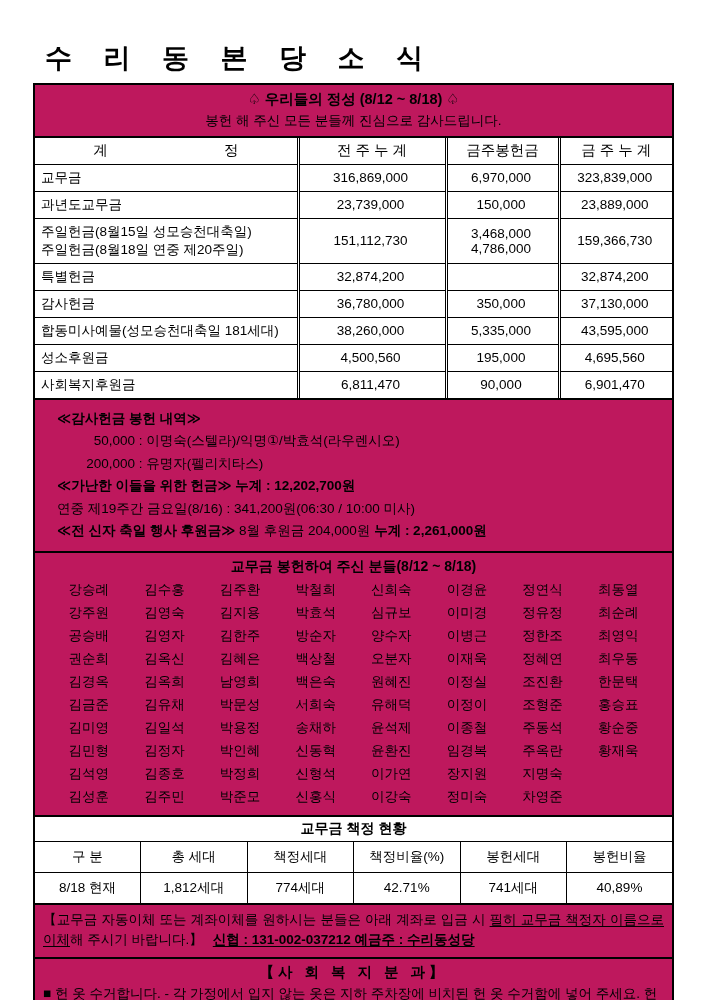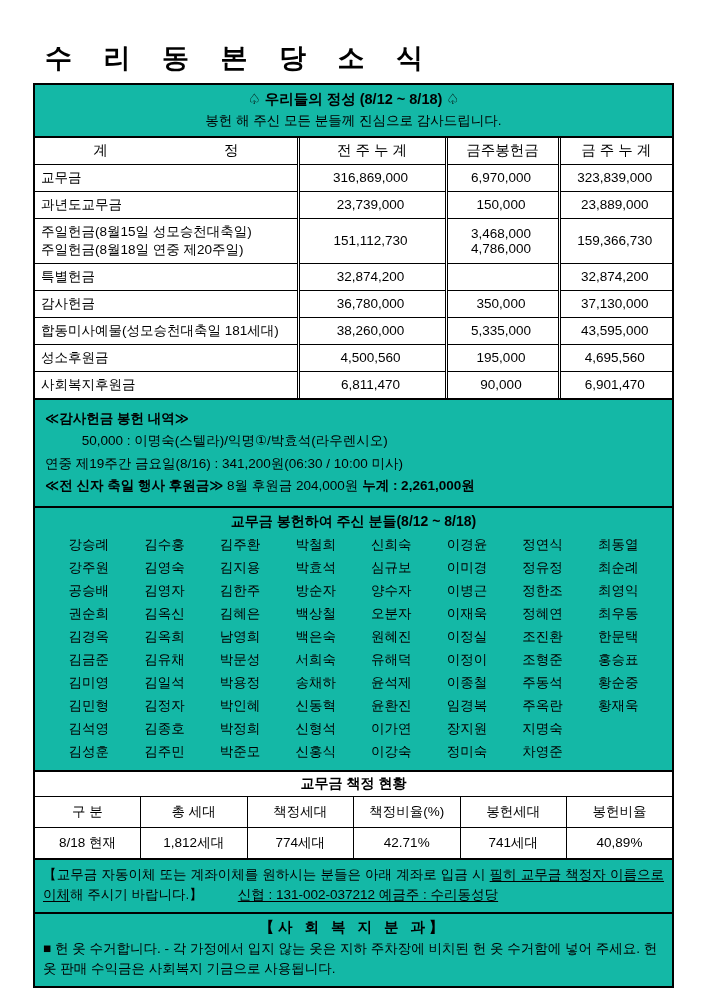--- a/index.html
+++ b/index.html
@@ -7,63 +7,63 @@
   body {
     width:707px; height:1000px; background:#fff; color:#000;
     font-family:"Liberation Sans","DejaVu Sans",sans-serif;
     -webkit-font-smoothing:antialiased;
   }
   .page { width:641px; margin:0 auto; }
   .title {
     font-size:27px; font-weight:bold;
     letter-spacing:12px; margin:0; padding:40px 0 7px 12px;
   }
-  .box { border:2px solid #000; margin-top:-2px; background:#14b8a6; }
+  .box { border:2px solid #000; margin-top:-2px; background:#be185d; }
   .box:first-of-type { margin-top:0; }
 
   
   .header-box { text-align:center; padding:5px 0 6px; }
   .hb-l1 { font-weight:bold; font-size:14.5px; }
   .hb-l2 { font-size:13.5px; margin-top:3px; }
 
   
   table.offering {
     width:100%; border-collapse:collapse; border:2px solid #000;
     margin-top:-2px; table-layout:fixed; font-size:13.5px;
   }
   .offering th, .offering td { border:1px solid #000; padding:4px 6px; }
   .offering th:nth-child(n+2), .offering td:nth-child(n+2) { border-left:3px double #000; }
   .offering th { font-weight:400; font-size:14.5px; height:27px; padding:3px 0; }
   .acct-head { display:flex; justify-content:space-around; }
   .offering td.acct { text-align:left; white-space:pre-line; height:26px; }
   .offering td.num { text-align:center; padding-right:9px; white-space:pre-line; }
 
   
-  .thanks-box { padding:7px 10px 8px; font-size:13.5px; line-height:21.5px; }
+  .thanks-box { padding:7px 22px 8px; font-size:13.5px; line-height:21.5px; }
   .thanks-box .b { font-weight:bold; }
   .amt { display:inline-block; width:78px; text-align:right; }
   .t-row { margin:1px 0; }
 
   
   .donors-title { text-align:center; font-weight:bold; font-size:14px; padding:5px 0 2px; }
   table.names { width:95%; margin:1px auto 6px; border-collapse:collapse; table-layout:fixed; }
   .names td { text-align:center; font-size:13.5px; padding:2.5px 0; }
 
   
   table.assessment {
     width:100%; border-collapse:collapse; border:2px solid #000;
     margin-top:-2px; table-layout:fixed; font-size:13.5px;
   }
   .assessment td { border:1px solid #000; text-align:center; padding:6px 0; }
   .assessment .a-title td { font-weight:bold; font-size:14px; padding:3px 0; }
 
   
   .notice-box { padding:5px 8px 7px; font-size:13.5px; line-height:1.5; text-align:justify; }
   .notice-box u { text-underline-offset:2px; }
-  .acct-info { font-weight:normal; margin-left:35px; white-space:nowrap; }
+  .acct-info { font-weight:bold; margin-left:10px; white-space:nowrap; }
 
   
   .welfare-title { text-align:center; font-weight:bold; font-size:14.5px; letter-spacing:4px; padding:4px 0 2px; }
   .welfare-notice { padding:0 8px 6px; font-size:13.5px; line-height:1.5; }
   .welfare-notice .b { font-weight:normal; }
 </style>
 </head>
 <body>
 
 <div class="page">
@@ -154,20 +154,27 @@
           <td class="num">90,000</td>
           <td class="num">6,901,470</td>
         </tr>
       </tbody>
   </table>
 
   <div class="box thanks-box">
     <div class="t-row b">≪감사헌금 봉헌 내역≫</div>
     <div class="t-row">
       <span class="amt">50,000</span><span> :  </span><span>이명숙(스텔라)/익명①/박효석(라우렌시오)</span>
+    </div>
+    <div class="t-row">
+      <span class="amt">200,000</span><span> :  </span><span>유명자(펠리치타스)</span>
+    </div>
+    <div class="t-row">
+      <span class="b">≪가난한 이들을 위한 헌금≫</span>
+      <span class="b">누계 : 12,202,700원</span>
     </div>
     <div class="t-row">연중 제19주간 금요일(8/16) :  341,200원(06:30 /  10:00 미사)</div>
     <div class="t-row">
       <span class="b">≪전 신자 축일 행사 후원금≫</span>
       <span>8월 후원금 204,000원</span>
       <span class="b">누계 : 2,261,000원</span>
     </div>
   </div>
 
   <div class="box donors-box">

